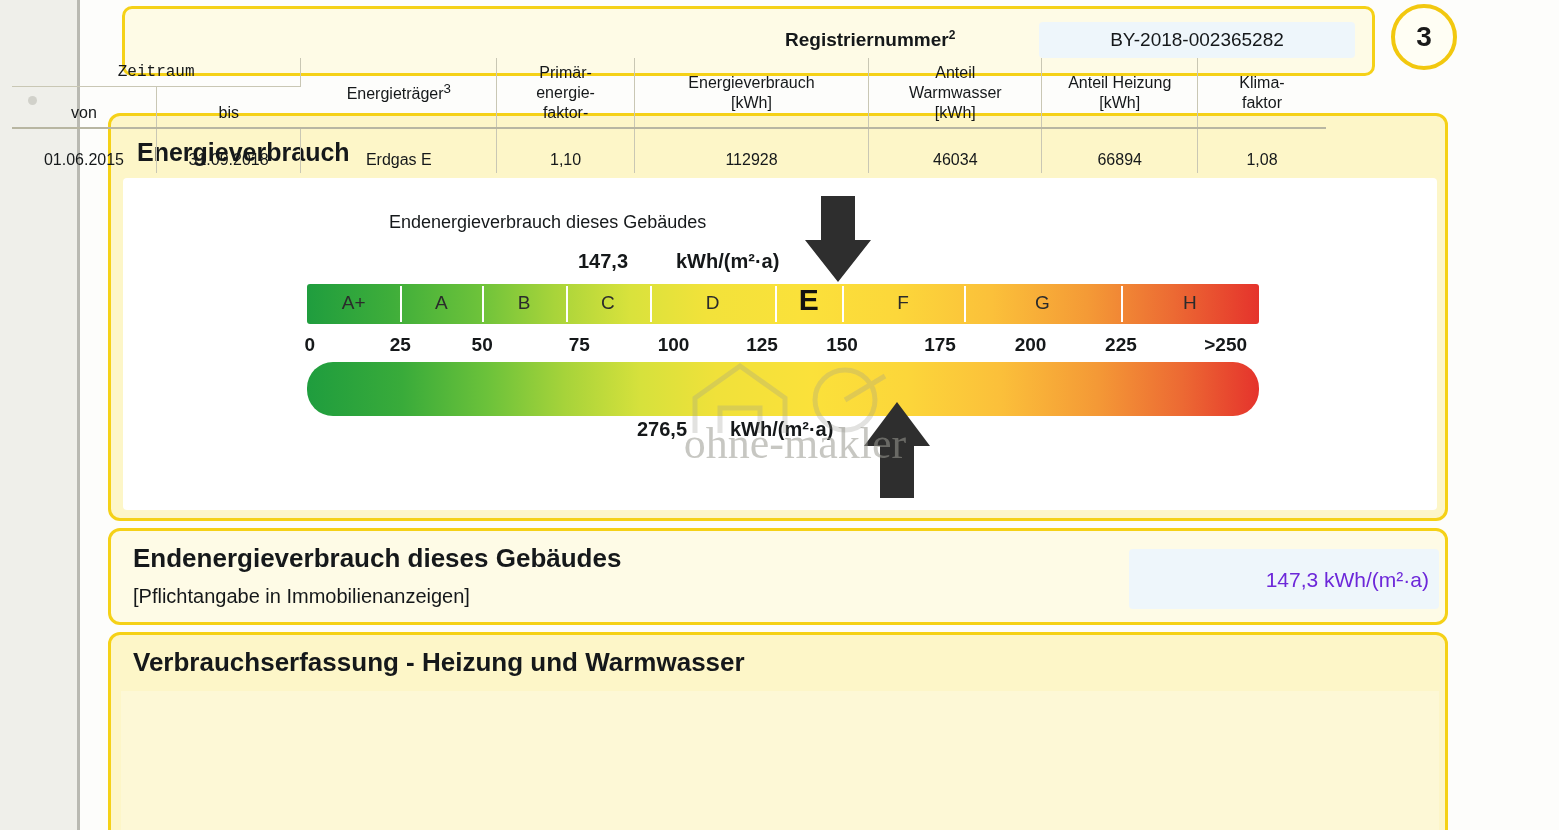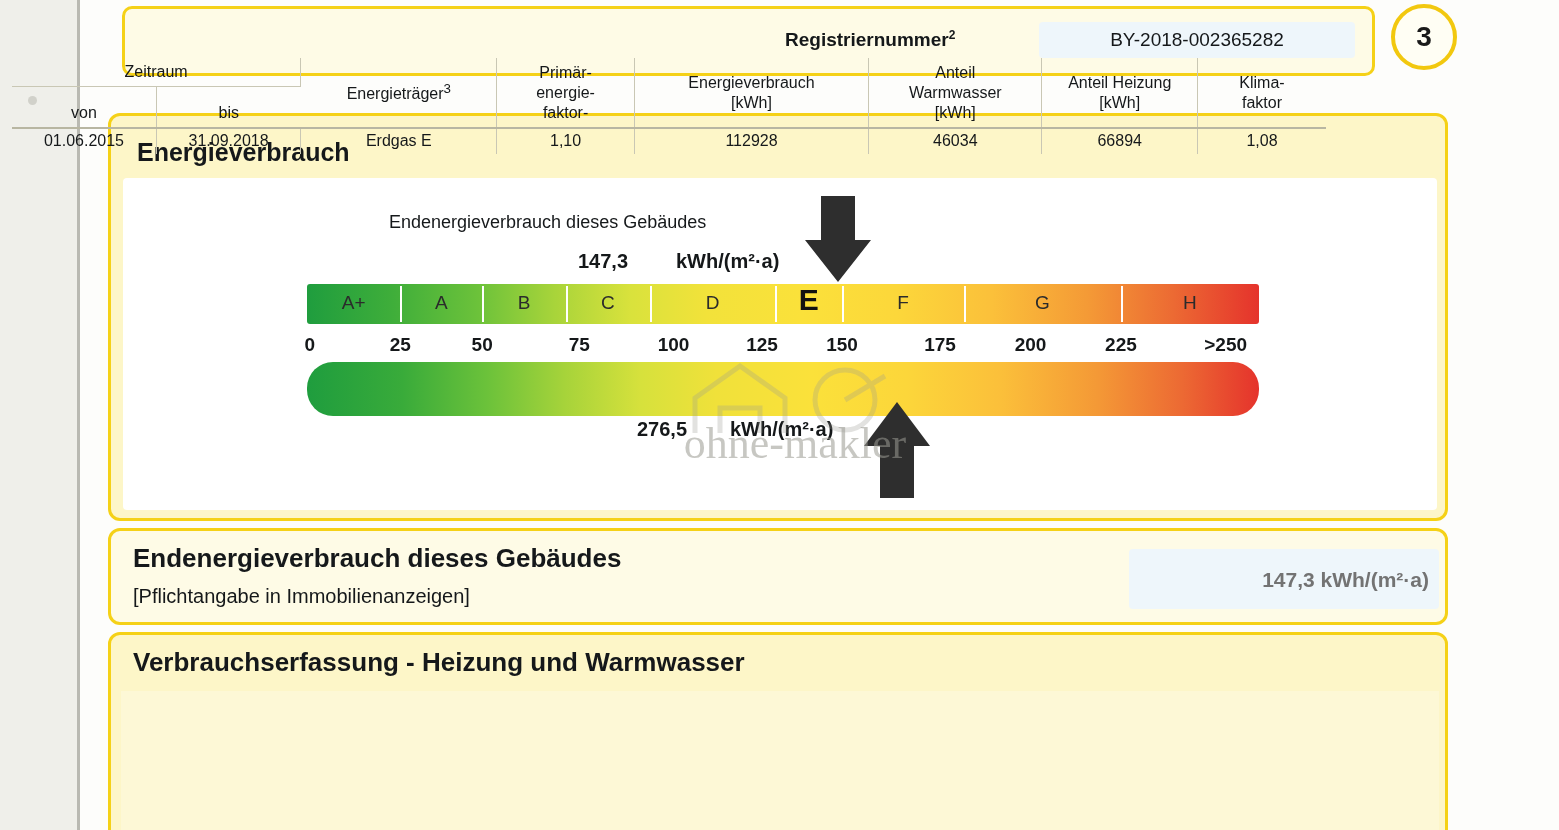--- a/index.html
+++ b/index.html
@@ -284,22 +284,22 @@
     width: 310px; height: 60px;
     background: #eef6fb;
     border-radius: 4px;
   }
   .end-value {
     position: absolute;
     left: 1018px; top: 37px;
     width: 300px;
     text-align: right;
     font-size: 21px;
-    font-weight: bold;
-    color: #737373;
+    font-weight: normal;
+    color: #6d28d9;
   }
 
   
   .panel-table {
     position: absolute;
     left: 108px; top: 632px;
     width: 1340px; height: 210px;
     border: 3px solid #f5d117;
     border-radius: 12px;
     background: #fdf6c8;
@@ -338,32 +338,32 @@
   table.verbrauch th.sub {
     padding-top: 16px;
     border-top: none;
   }
   table.verbrauch th:last-child,
   table.verbrauch td:last-child {
     border-right: none;
   }
   table.verbrauch td {
     text-align: center;
-    padding: 3px 2px 4px;
+    padding: 22px 2px 4px;
     border-right: 1px solid #c9c7b4;
     border-top: 2px solid #b8b6a2;
   }
   .col-zeit { width: 292px; }
   .col-et   { width: 200px; }
   .col-pef  { width: 140px; }
   .col-ev   { width: 240px; }
   .col-aww  { width: 176px; }
   .col-ah   { width: 160px; }
   .col-kf   { width: 132px; }
-  .zeit-head { border-bottom: 1px solid #c9c7b4; }
+  .zeit-head { border-bottom: 1px solid #c9c7b4; font-family: Liberation Mono, monospace; }
 </style>
 </head>
 <body>
 
 <div class="page">
 
   <div class="scan-left-band"></div>
   <div class="scan-left-rule"></div>
   <div class="scan-speck"></div>
 

